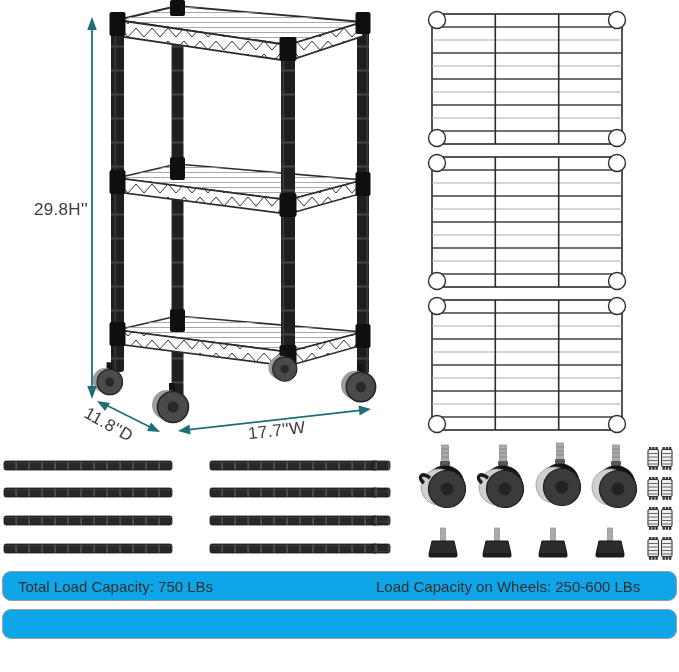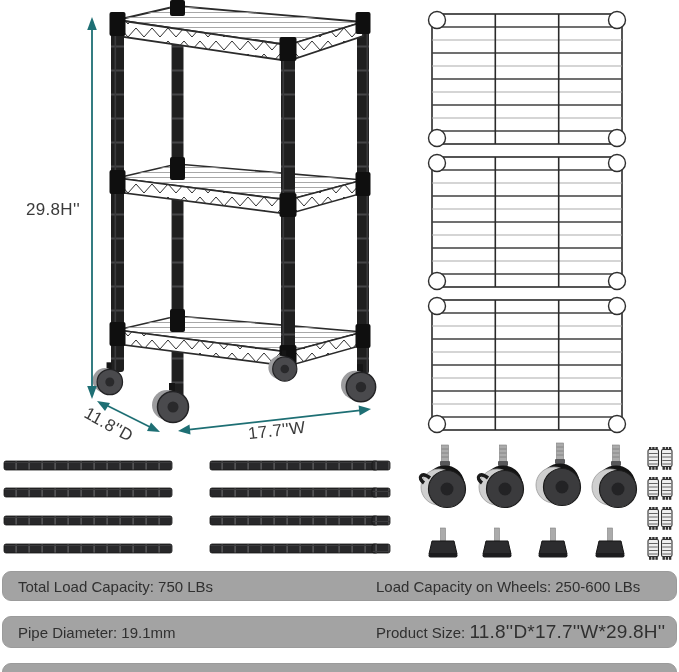--- a/index.html
+++ b/index.html
@@ -5,28 +5,28 @@
   html,body{margin:0;padding:0;background:#ffffff;}
   .canvas{
     position:relative;width:679px;height:672px;background:#ffffff;overflow:hidden;
     font-family:"Liberation Sans", sans-serif;
   }
   svg{display:block;}
   #illustration{position:absolute;left:0;top:0;}
   .dim-label{
     position:absolute;color:#3b3b3b;font-size:17px;letter-spacing:.3px;white-space:nowrap;
   }
-  #dim-height{left:18px;top:200px;width:70px;text-align:center;}
+  #dim-height{left:18px;top:200px;width:70px;text-align:right;}
   #dim-depth{left:82px;top:415px;transform:rotate(29deg);transform-origin:center;}
   #dim-width{left:248px;top:421px;transform:rotate(-6.5deg);transform-origin:center;}
   .spec-table{position:absolute;left:2px;top:571px;width:675px;}
   .spec-row{
     box-sizing:border-box;display:flex;align-items:center;
-    border:1.2px solid #9b9b9b;border-radius:9px;background:#a3a3a3;
-    height:30px;margin-bottom:15px;color:#303030;font-size:15px;
+    border:1.2px solid #9b9b9b;border-radius:9px;background:#0ea5e9;
+    height:30px;margin-bottom:8px;color:#303030;font-size:15px;
   }
   .spec-row.tall{height:32px;}
   .spec-left{flex:0 0 358px;padding-left:15px;white-space:nowrap;}
   .spec-right{flex:1;white-space:nowrap;}
   .spec-big{font-size:19px;letter-spacing:.2px;}
 </style>
 </head>
 <body>
 
 <div class="canvas">
@@ -240,21 +240,17 @@
 
   <span id="dim-height" class="dim-label">29.8H''</span>
   <span id="dim-depth" class="dim-label">11.8''D</span>
   <span id="dim-width" class="dim-label">17.7''W</span>
 
   <div class="spec-table">
     <div class="spec-row">
       <span class="spec-left">Total Load Capacity: 750 LBs</span>
       <span class="spec-right"><span>Load Capacity on Wheels: 250-600 LBs</span><span class="spec-big"></span></span>
     </div>
-    <div class="spec-row tall">
-      <span class="spec-left">Pipe Diameter: 19.1mm</span>
-      <span class="spec-right"><span>Product Size: </span><span class="spec-big">11.8''D*17.7''W*29.8H''</span></span>
-    </div>
     <div class="spec-row">
     </div>
   </div>
 
 </div>
 
 </body></html>

